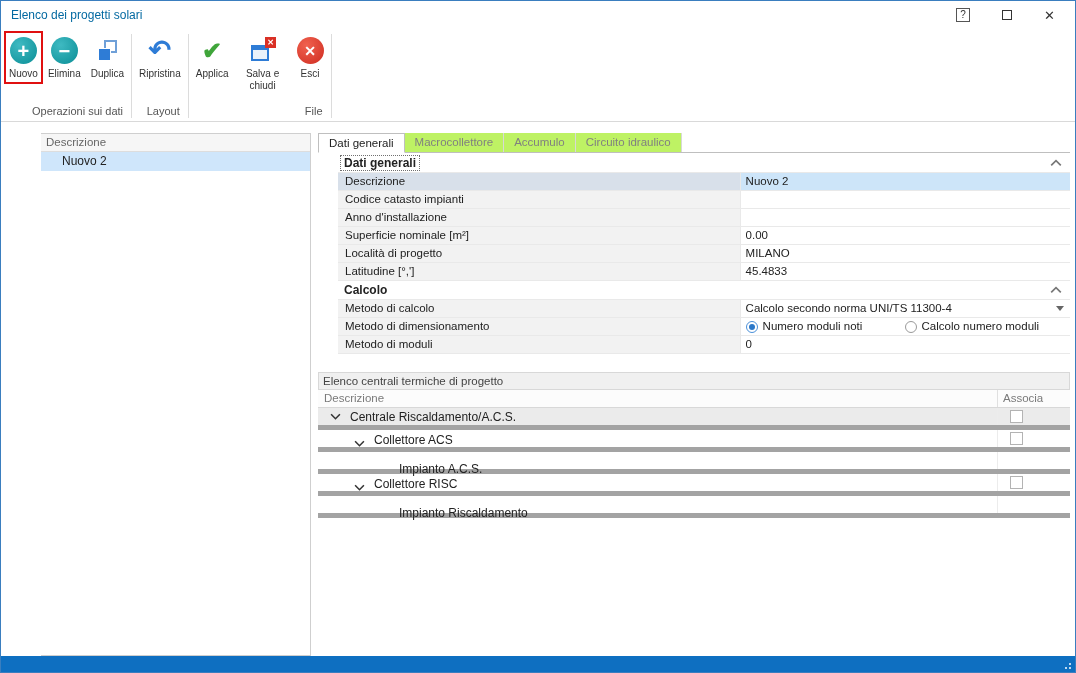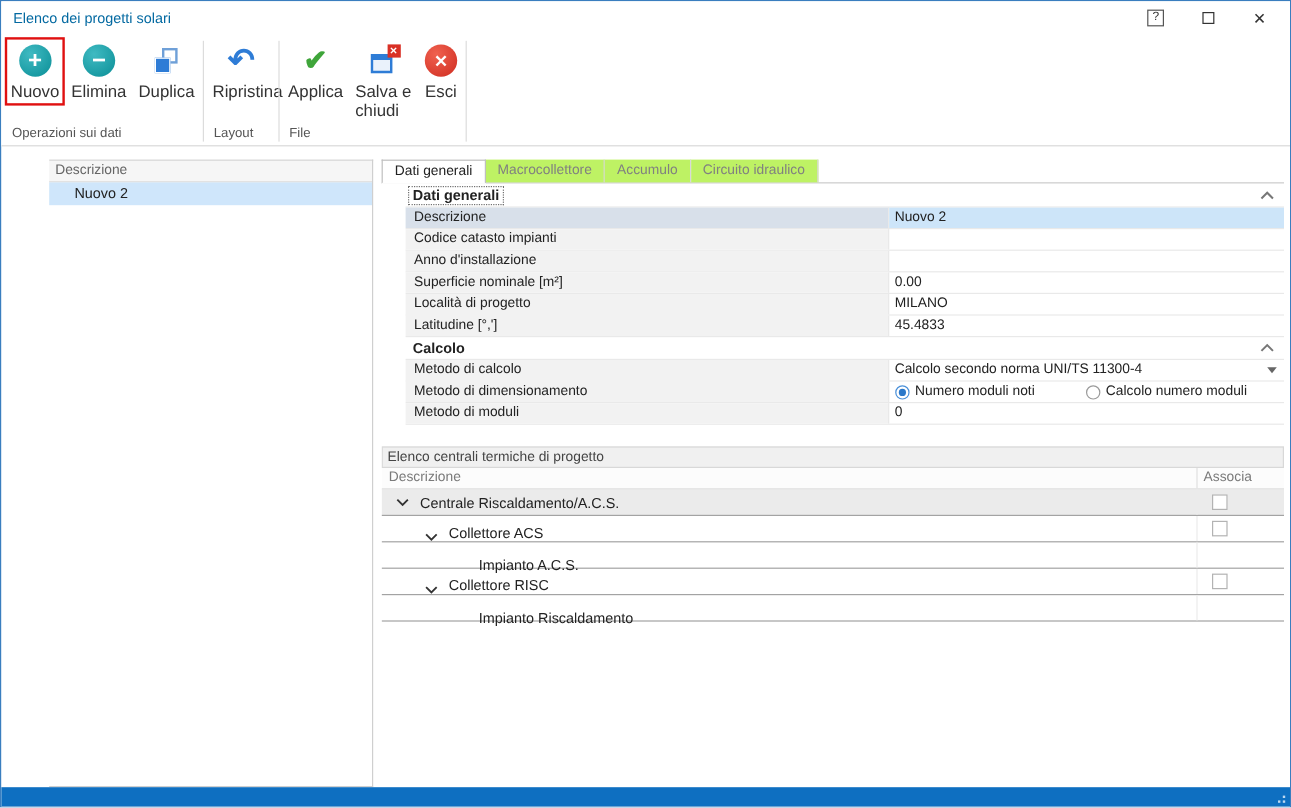--- a/index.html
+++ b/index.html
@@ -14,27 +14,27 @@
   .tb-btns { margin-left:auto; display:flex; align-items:center; gap:32px; padding-right:10px; }
   .tb-btn { display:flex; align-items:center; justify-content:center; cursor:default; color:#333; }
   .help-box { width:14px; height:14px; border:1px solid #555; font-size:10px; line-height:12px; text-align:center; display:inline-block; color:#333; }
   .max-box { width:10px; height:10px; border:1px solid #333; display:inline-block; }
   .close-glyph { font-size:13px; color:#333; }
 
   
   .toolbar { flex:0 0 93px; border-bottom:1px solid #d9d9d9; display:flex; align-items:stretch; padding:2px 2px 0 3px; background:#fff; }
   .tb-group { display:flex; flex-direction:column; }
   .tb-group-buttons { display:flex; align-items:flex-start; flex:1; }
-  .tb-group-label { text-align:left; font-size:11px; color:#555; padding:1px 6px 4px; white-space:nowrap; }
+  .tb-group-label { text-align:right; font-size:11px; color:#555; padding:1px 6px 4px; white-space:nowrap; }
   .tb-sep { width:1px; background:#dcdcdc; margin:3px 2px; }
   .tb-fill { flex:1; }
 
   .tool-btn { display:flex; flex-direction:column; align-items:center; padding:4px 3px 2px; min-width:36px; border:2px solid transparent; cursor:default; }
   .tool-btn.highlight { border-color:#e01010; }
-  .tool-label { font-size:14px; color:#333; line-height:1.15; margin-top:4px; max-width:48px; }
+  .tool-label { font-size:10px; color:#333; text-align:center; line-height:1.15; margin-top:4px; max-width:48px; }
 
   .ic-circle { width:27px; height:27px; border-radius:50%; color:#fff; font-size:20px; font-weight:bold; display:flex; align-items:center; justify-content:center; line-height:1; }
   .ic-teal { background: radial-gradient(circle at 35% 30%, #3fbac2, #0a8e96); }
   .ic-red  { background: radial-gradient(circle at 35% 30%, #f0614f, #cf2c20); font-size:14px; }
 
   .ic-undo { font-size:27px; line-height:27px; height:27px; color:#2e7cd6; font-weight:bold; }
   .ic-check { font-size:24px; line-height:27px; height:27px; color:#3fa53a; font-weight:bold; }
 
   .ic-dup { position:relative; width:27px; height:27px; display:inline-block; }
   .ic-dup .dup-b { position:absolute; top:3px; right:4px; width:13px; height:13px; border:2px solid #6fa0d8; background:#fff; }
@@ -85,21 +85,21 @@
   .radio.checked::after { content:""; position:absolute; left:2px; top:2px; right:2px; bottom:2px; border-radius:50%; background:#2b78c9; }
   .radio-label { color:#222; }
 
   
   .plants { margin-top:18px; }
   .plants-title { height:18px; line-height:17px; background:#f0f0f0; border:1px solid #d8d8d8; padding-left:4px; color:#444; font-size:11.5px; }
   .plants-header { display:flex; height:18px; line-height:17px; border-bottom:1px solid #d8d8d8; background:#fcfcfc; }
   .ph-desc { flex:1; padding-left:6px; color:#7a7a7a; font-size:11.5px; }
   .ph-assoc { flex:0 0 73px; padding-left:5px; color:#7a7a7a; font-size:11.5px; border-left:1px solid #e0e0e0; }
 
-  .tree-row { display:flex; align-items:stretch; height:22px; border-bottom:1px solid #a3a3a3; }
+  .tree-row { display:flex; align-items:stretch; height:22px; border-bottom:5px solid #a3a3a3; }
   .tree-row.selected { background:#ebebeb; }
   .tr-main { flex:1; display:flex; align-items:center; min-width:0; }
   .tr-chevron { display:flex; align-items:center; margin-right:9px; cursor:default; }
   .lvl0 .tr-main { padding-left:12px; }
   .lvl1 .tr-main { padding-left:36px;align-items:flex-end; }
   .lvl2 .tr-main { padding-left:81px;margin-top:17px; }
   .tr-label { white-space:nowrap; overflow:hidden; }
   .tr-assoc { flex:0 0 73px; display:flex; align-items:center; padding-left:12px; border-left:1px solid #ececec; }
   .checkbox { width:13px; height:13px; border:1px solid #b3b3b3; background:#fff; }
 

